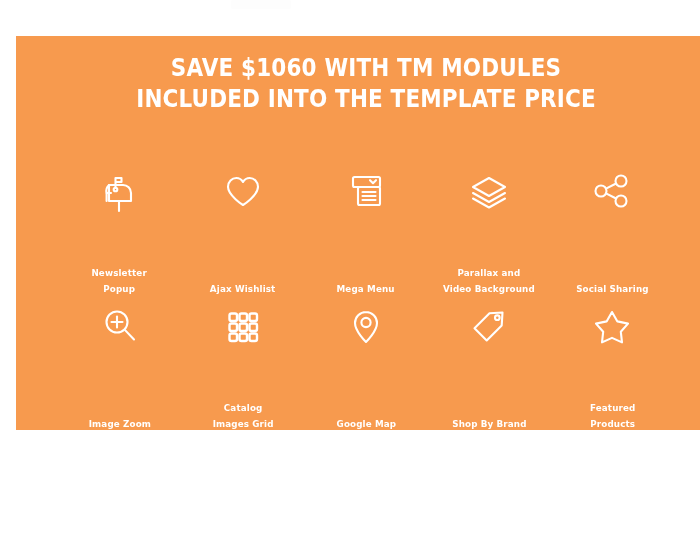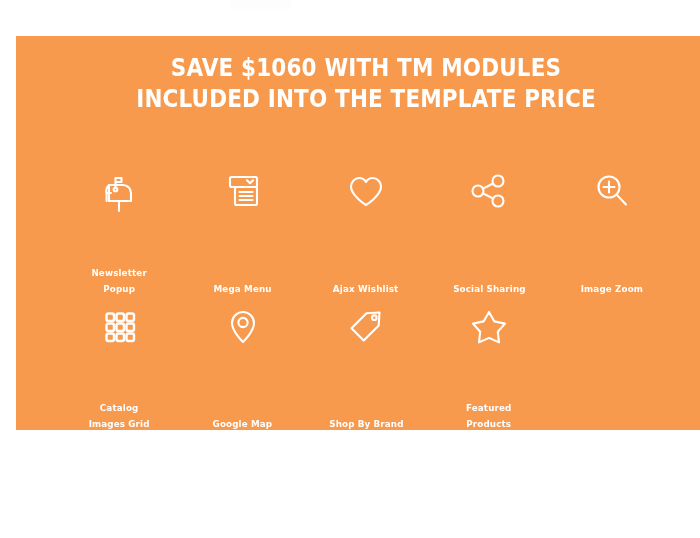--- a/index.html
+++ b/index.html
@@ -137,41 +137,52 @@
             <path d="M18.5 19.7 V10 h6 v4 h-6"></path>
           </svg>
         </div>
         <div class="label">Newsletter
 Popup</div>
       </div>
 
       <div class="cell">
         <div class="icon-wrap">
           <svg width="46" height="46" viewBox="0 0 46 46" fill="none" stroke="#ffffff" stroke-width="2.1" stroke-linecap="round" stroke-linejoin="round">
+            <path d="M23 37 C23 37 8 27.5 8 18.8 C8 13.6 11.9 10 16.3 10 C19.3 10 21.7 11.7 23 14 C24.3 11.7 26.7 10 29.7 10 C34.1 10 38 13.6 38 18.8 C38 27.5 23 37 23 37 Z"></path>
+          </svg>
+        </div>
+        <div class="label">Ajax Wishlist</div>
+      </div>
+
+      <div class="cell">
+        <div class="icon-wrap">
+          <svg width="46" height="46" viewBox="0 0 46 46" fill="none" stroke="#ffffff" stroke-width="2.1" stroke-linecap="round" stroke-linejoin="round">
             <rect x="10" y="9" width="27" height="10" rx="1.5"></rect>
             <path d="M27 12.2 l3 3 3 -3"></path>
             <rect x="15" y="19" width="22" height="18" rx="1.5"></rect>
             <path d="M19.5 24 h13"></path>
             <path d="M19.5 28 h13"></path>
             <path d="M19.5 32 h13"></path>
           </svg>
         </div>
         <div class="label">Mega Menu</div>
       </div>
 
-      <div class="cell">
-        <div class="icon-wrap">
-          <svg width="46" height="46" viewBox="0 0 46 46" fill="none" stroke="#ffffff" stroke-width="2.1" stroke-linecap="round" stroke-linejoin="round">
-            <path d="M23 37 C23 37 8 27.5 8 18.8 C8 13.6 11.9 10 16.3 10 C19.3 10 21.7 11.7 23 14 C24.3 11.7 26.7 10 29.7 10 C34.1 10 38 13.6 38 18.8 C38 27.5 23 37 23 37 Z"></path>
-          </svg>
-        </div>
-        <div class="label">Ajax Wishlist</div>
-      </div>
-
-
+
+      <div class="cell">
+        <div class="icon-wrap">
+          <svg width="46" height="46" viewBox="0 0 46 46" fill="none" stroke="#ffffff" stroke-width="2.1" stroke-linecap="round" stroke-linejoin="round">
+            <path d="M23 10 L39 19 L23 28 L7 19 Z"></path>
+            <path d="M7 25 L23 34 L39 25"></path>
+            <path d="M7 30.5 L23 39.5 L39 30.5"></path>
+          </svg>
+        </div>
+        <div class="label">Parallax and
+Video Background</div>
+      </div>
 
 
 
 
       <div class="cell">
         <div class="icon-wrap">
           <svg width="46" height="46" viewBox="0 0 46 46" fill="none" stroke="#ffffff" stroke-width="2.1" stroke-linecap="round" stroke-linejoin="round">
             <circle cx="12" cy="23" r="5.5"></circle>
             <circle cx="32" cy="13" r="5.5"></circle>
             <circle cx="32" cy="33" r="5.5"></circle>

